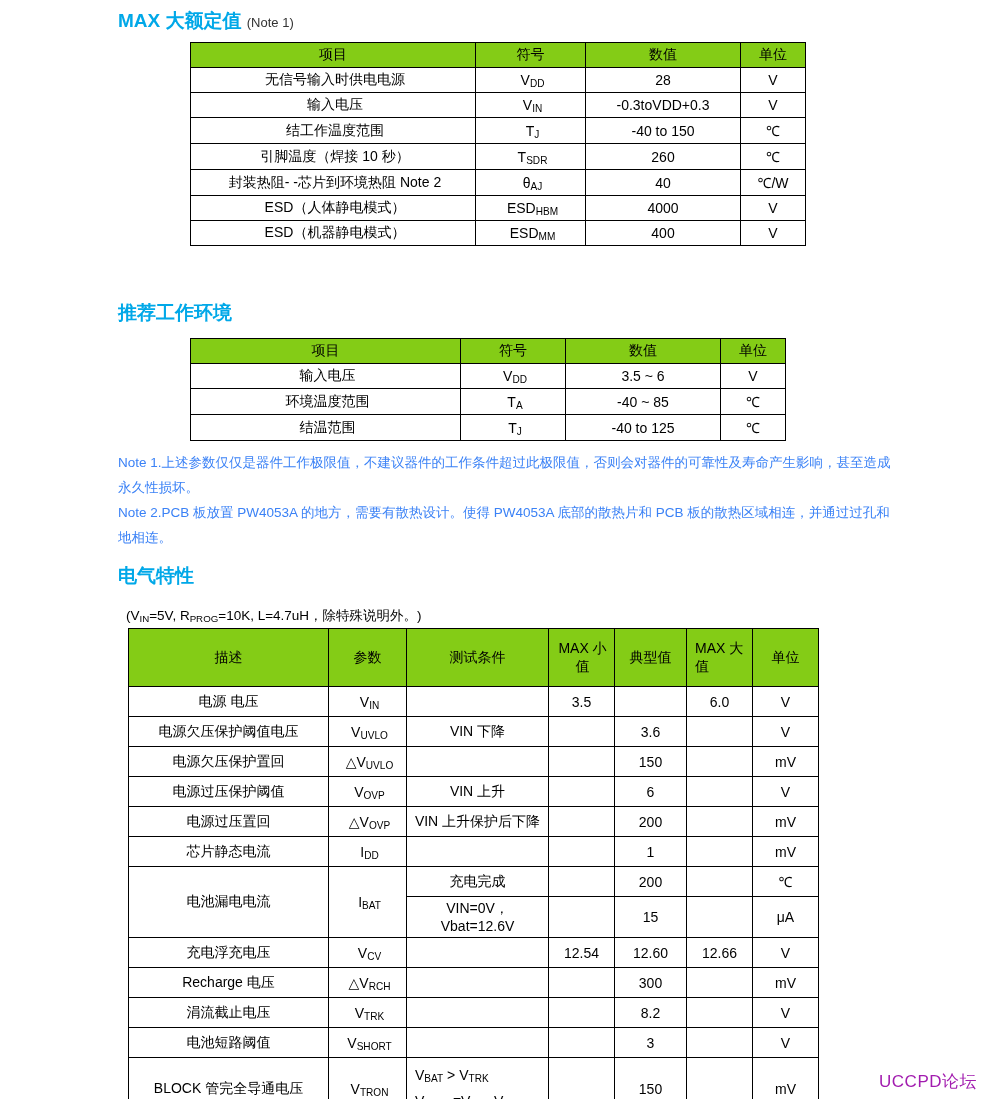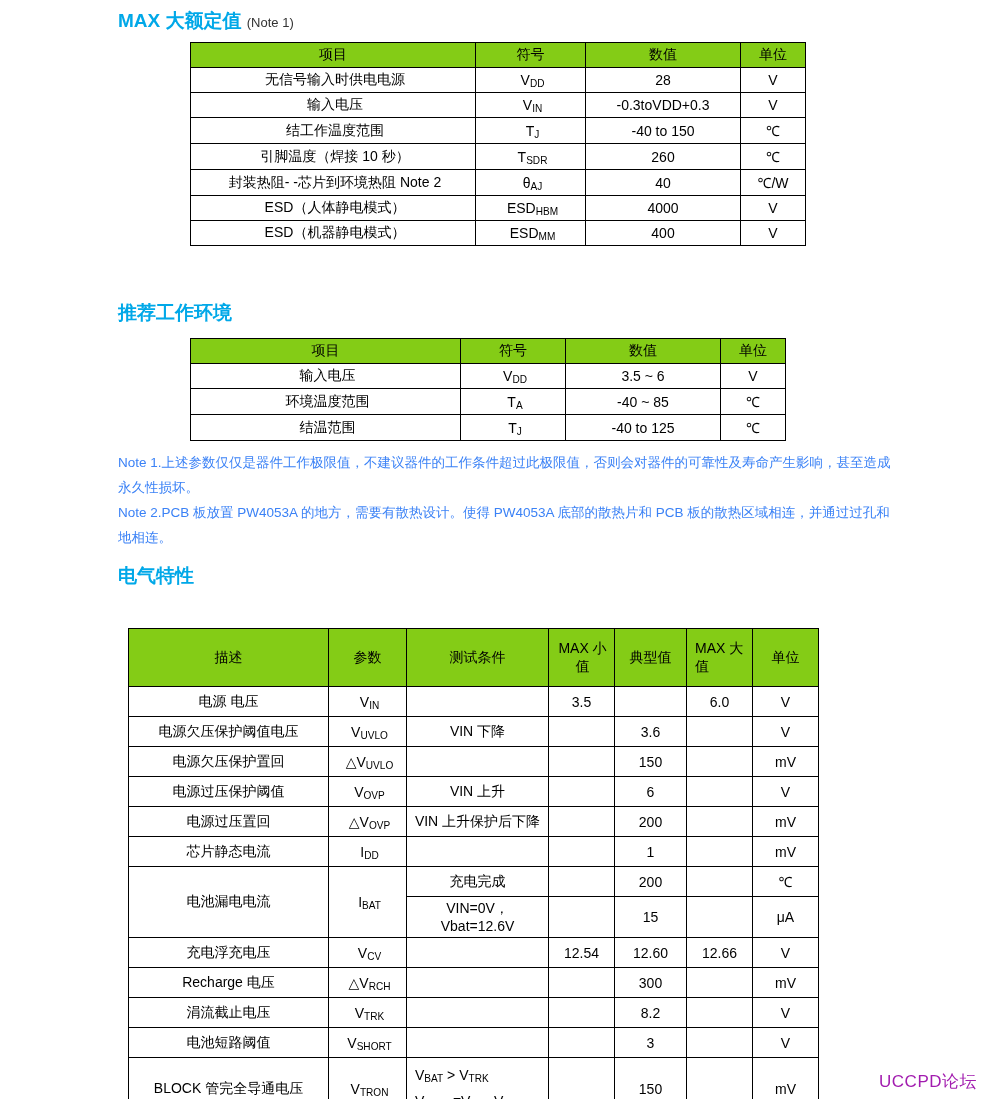--- a/index.html
+++ b/index.html
@@ -203,20 +203,23 @@
     </tbody>
   </table>
 
   <div id="notes-block">
     <div>Note 1.上述参数仅仅是器件工作极限值，不建议器件的工作条件超过此极限值，否则会对器件的可靠性及寿命产生影响，甚至造成永久性损坏。</div>
     <div>Note 2.PCB 板放置 PW4053A 的地方，需要有散热设计。使得 PW4053A 底部的散热片和 PCB 板的散热区域相连，并通过过孔和地相连。</div>
   </div>
 
   <h2 class="section-title" id="elec-title">电气特性</h2>
 
+  <div id="elec-cond">
+    <span>(V</span><sub>IN</sub><span>=5V, R</span><sub>PROG</sub><span>=10K, L=4.7uH，除特殊说明外。)</span>
+  </div>
 
   <table class="spec" id="elec-table">
     <colgroup>
       <col style="width:200px">
         <col style="width:78px">
         <col style="width:142px">
         <col style="width:66px">
         <col style="width:72px">
         <col style="width:66px">
         <col style="width:66px">

